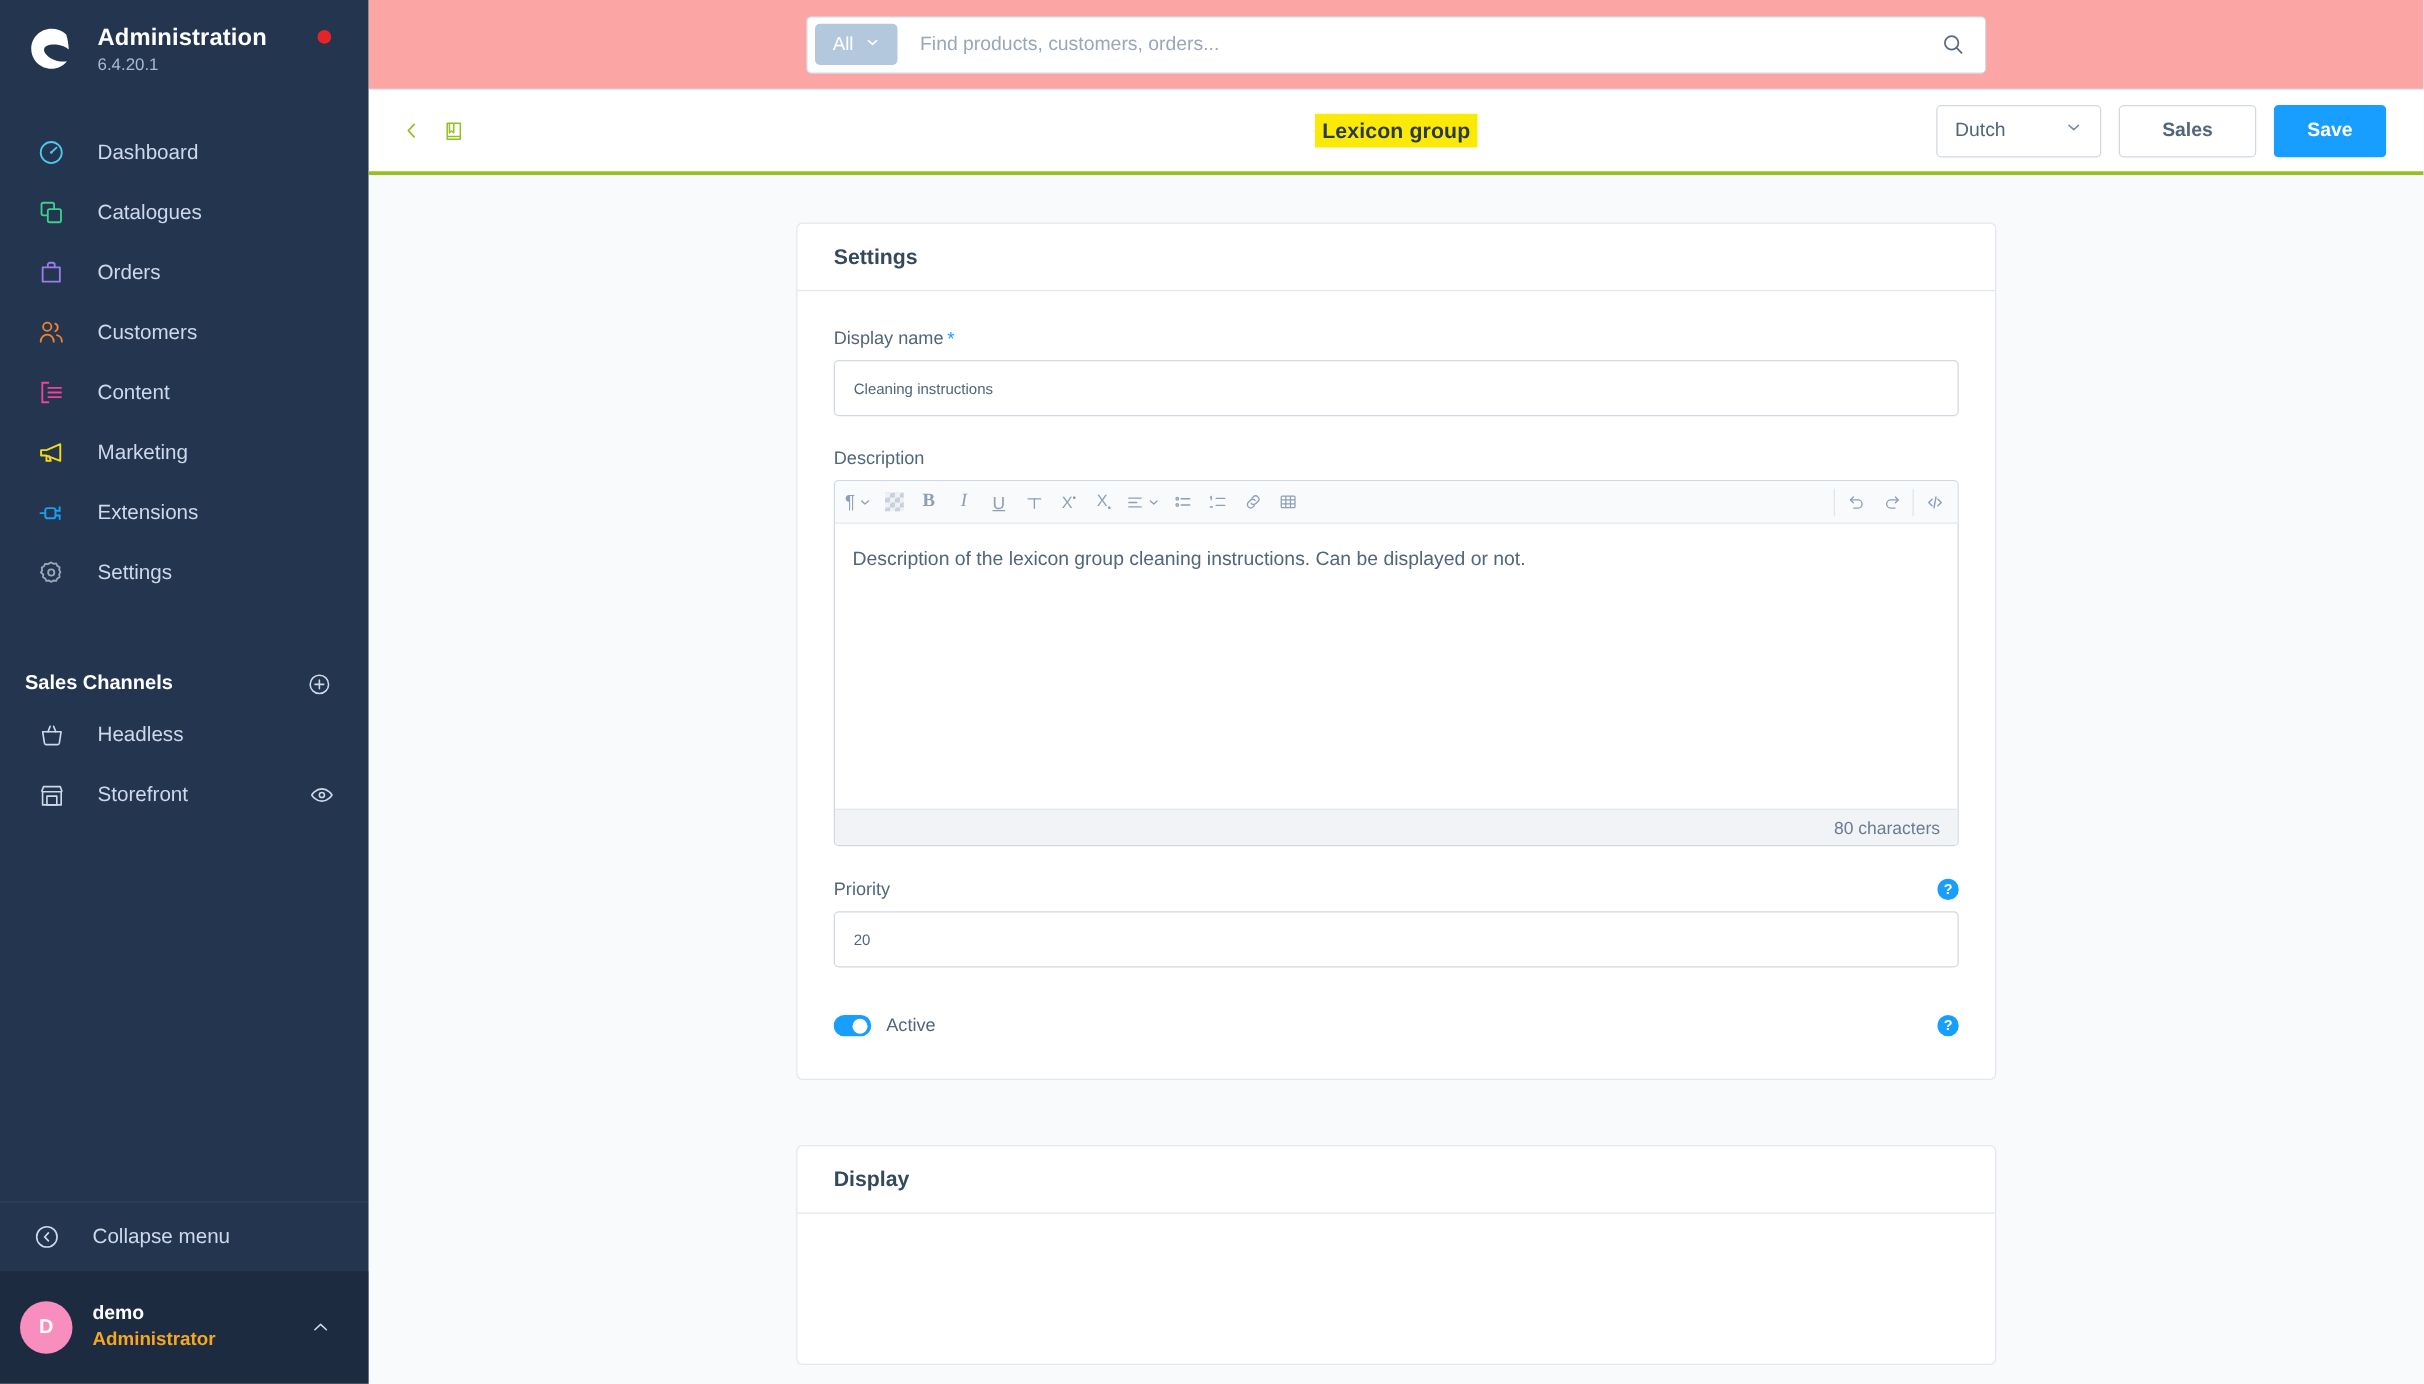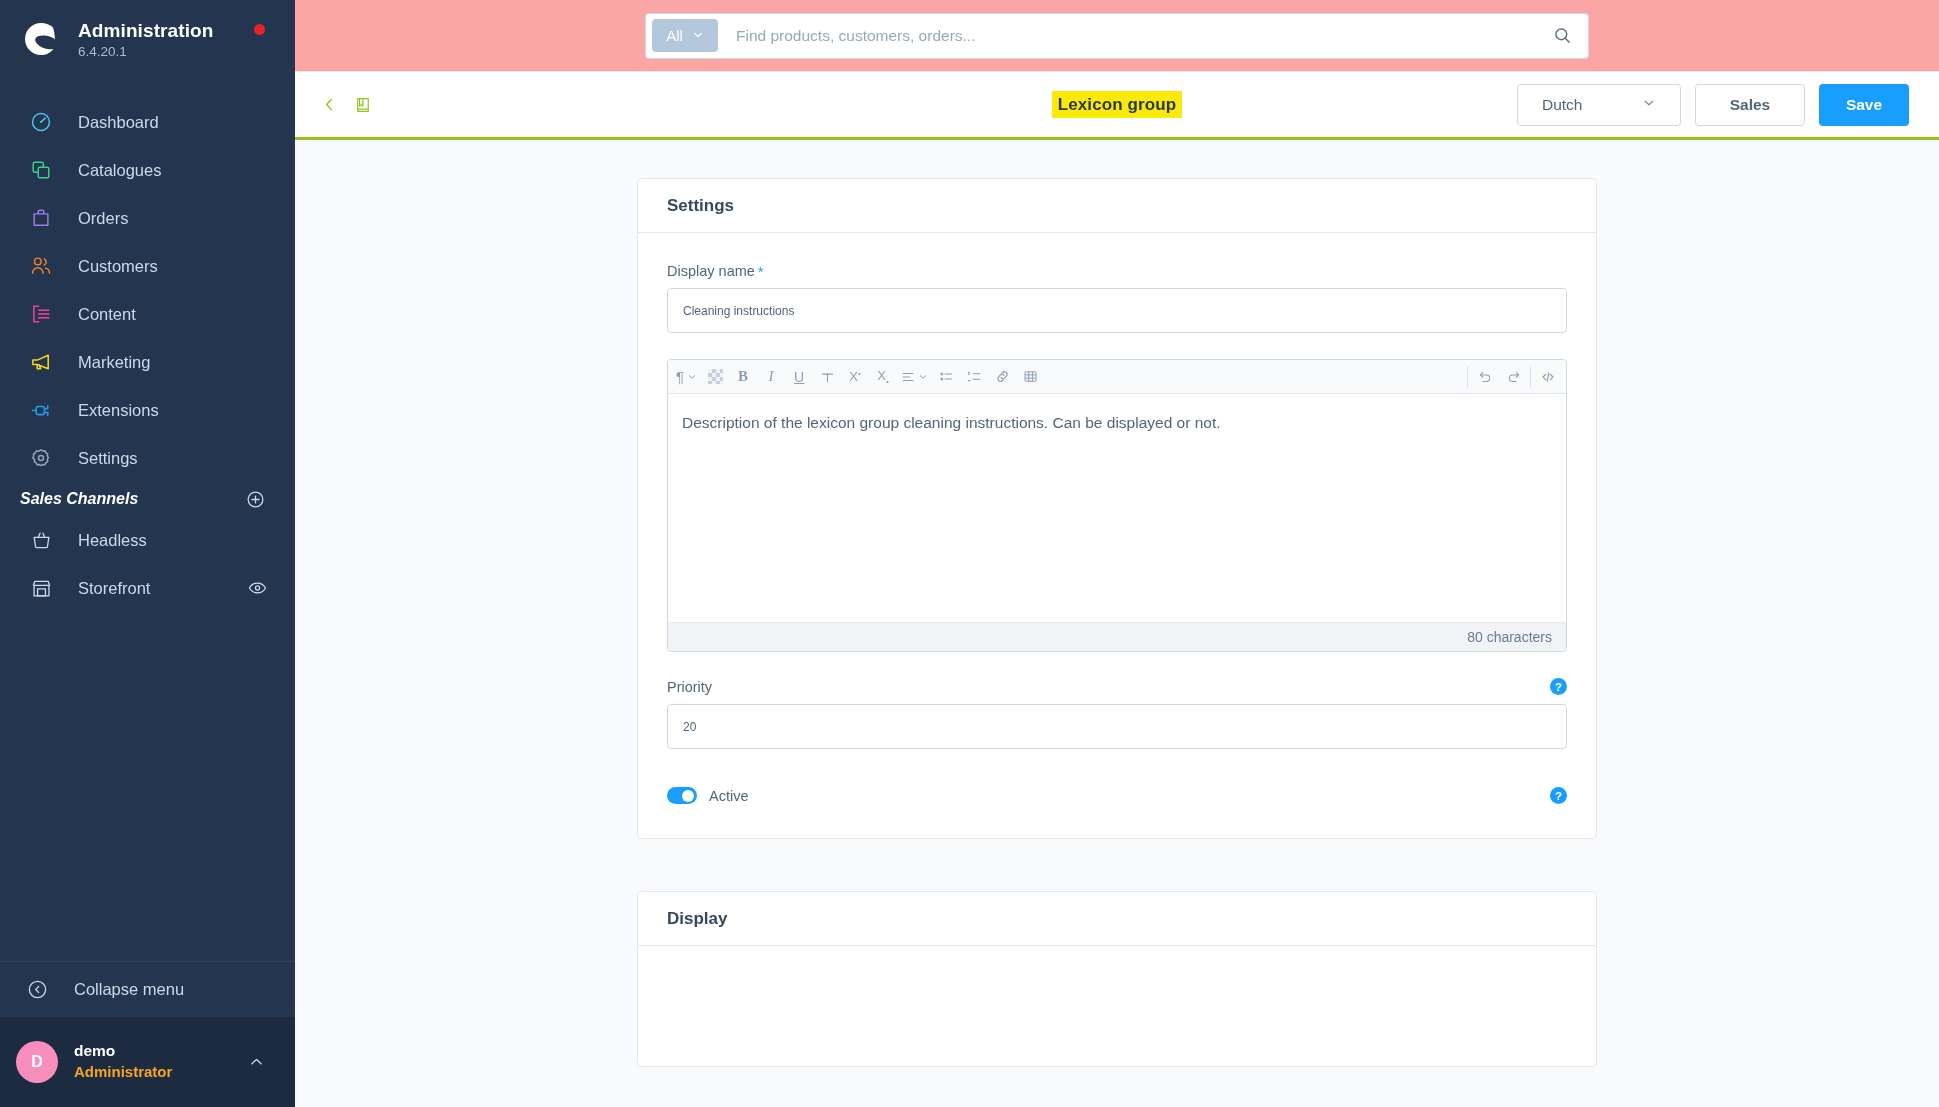--- a/index.html
+++ b/index.html
@@ -53,21 +53,21 @@
     display: flex; align-items: center; justify-content: center;
   }
   .sb-label {
     color: #cdd9ea; font-size: 16.5px;
     margin-left: 16px; white-space: nowrap;
   }
 
   .sb-section {
     display: flex; align-items: center; justify-content: space-between;
     padding: 0 30px 0 20px;
-    height: 34px; font-style: italic;
+    margin-top: 48px; height: 34px;
   }
   .sb-section-title { color: #fff; font-size: 16px; font-weight: bold; }
   .sb-plus { cursor: pointer; display:flex; }
 
   .sb-item .sb-eye {
     position: absolute; right: 28px; top: 50%; transform: translateY(-50%);
     display: flex; cursor: pointer;
   }
 
   .sb-spacer { flex: 1; }
@@ -171,25 +171,25 @@
     font-size: 17px; font-weight: bold;
     padding: 4px 6px 3px 6px;
     letter-spacing: .1px;
   }
   .smartbar-actions {
     margin-left: auto;
     display: flex; align-items: center; gap: 14px;
     position: relative; z-index: 2;
   }
   .lang-select {
-    width: 164px; height: 42px;
+    width: 132px; height: 42px;
     border: 1px solid #d1d9e0; border-radius: 4px;
     background: #fff;
     display: flex; align-items: center; justify-content: space-between;
-    padding: 0 24px;
+    padding: 0 14px;
     font-size: 15.5px; color: #52667a;
     cursor: pointer;
   }
   .btn {
     height: 42px; border-radius: 4px;
     font-size: 15.5px; font-weight: bold;
     display: flex; align-items: center; justify-content: center;
     cursor: pointer;
     border: 1px solid transparent;
   }
@@ -559,20 +559,23 @@
 
         <div class="field">
           <div class="field-label">
             <span>Display name</span>
             <span class="req">*</span>
           </div>
           <input class="text-input" type="text" value="Cleaning instructions" style="">
         </div>
 
         <div class="field">
+          <div class="field-label">
+            <span>Description</span>
+          </div>
 
           <div class="editor">
             <div class="editor-toolbar">
 
               <div class="tb-btn">
                 <span style="font-size:15px;line-height:1;">¶</span>
                 <svg width="10" height="10" viewBox="0 0 24 24" fill="none" stroke="#8e9fb3" stroke-width="2.4" stroke-linecap="round" stroke-linejoin="round">
                     <path d="M5.5 9l6.5 6 6.5-6"></path>
                   </svg>
               </div>

